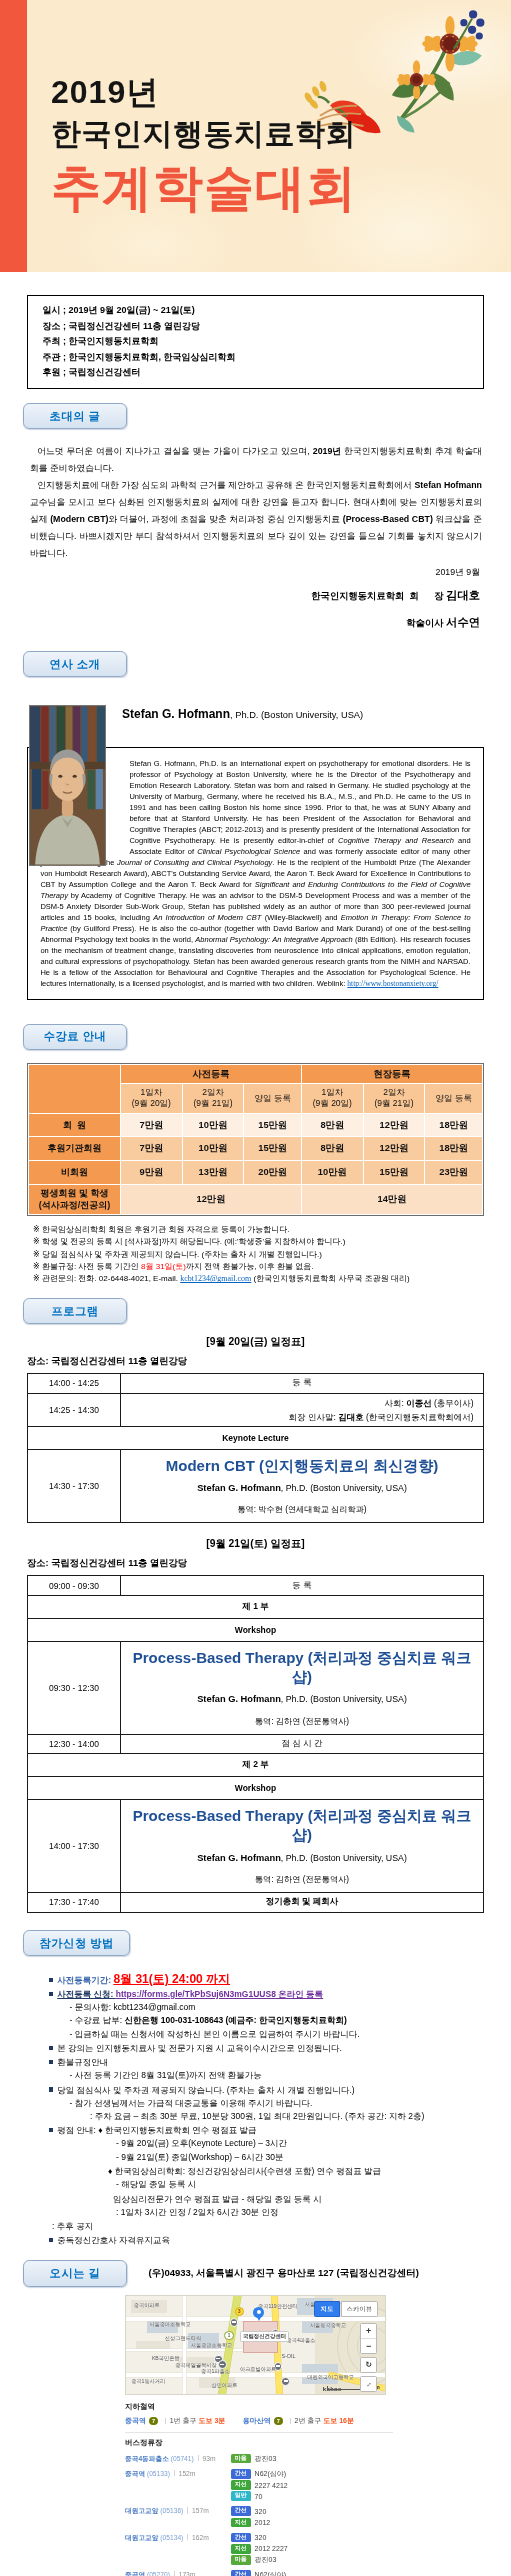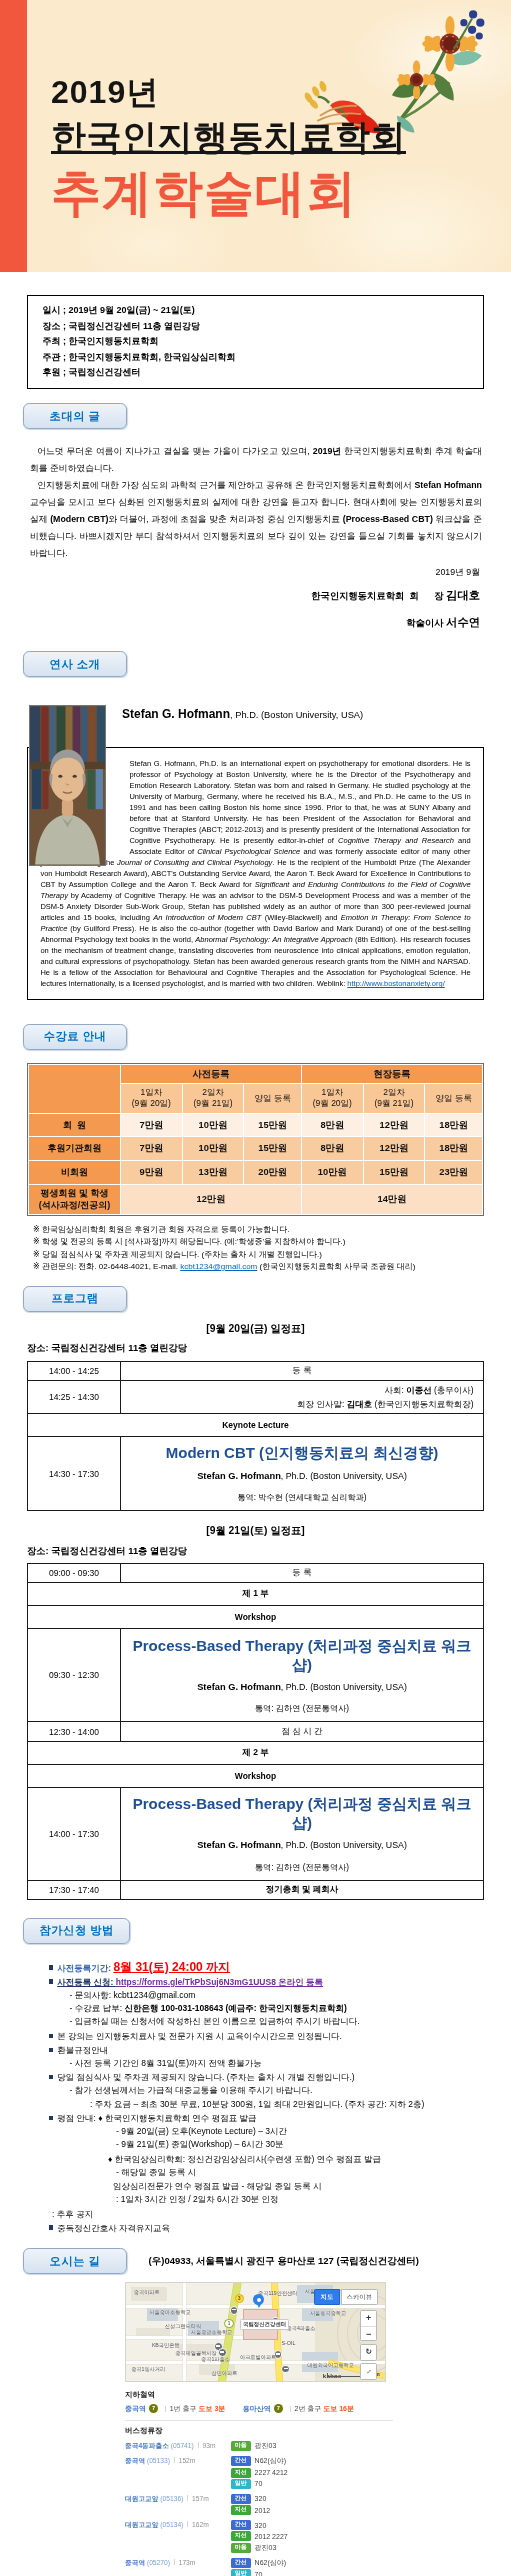--- a/index.html
+++ b/index.html
@@ -10,21 +10,21 @@
   .banner{position:relative;width:100%;height:272px;
     background:
       radial-gradient(ellipse 155px 82px at 88% 20%, #fdf6e7 0%, rgba(253,246,231,0) 70%),
       radial-gradient(ellipse 175px 103px at 80% 85%, #fdf4e0 0%, rgba(253,244,224,0) 70%),
       radial-gradient(ellipse 134px 72px at 30% 90%, #fcf0d8 0%, rgba(252,240,216,0) 70%),
       #FBEACB;
     overflow:hidden;}
   .red-bar{position:absolute;left:0;top:0;width:27px;height:272px;background:#F1573C;}
   .banner-text{position:absolute;left:51px;top:76px;}
   .banner-l1{font-size:32px;font-weight:bold;color:#151515;letter-spacing:1px;line-height:1.0;}
-  .banner-l2{font-size:35px;font-weight:bold;color:#151515;letter-spacing:0.5px;line-height:1.0;margin-top:11.3px;text-decoration:underline;}
+  .banner-l2{font-size:30px;font-weight:bold;color:#151515;letter-spacing:0.5px;line-height:1.0;margin-top:11.3px;}
   .banner-l3{font-size:50px;font-weight:bold;color:#F1573C;letter-spacing:1px;line-height:1.0;margin-top:13.4px;}
   .flowers{position:absolute;right:20.6px;top:0;}
 
   
   .sec-box{display:inline-block;min-width:71px;margin-left:23px;padding:4.6px 15.5px;
     background:linear-gradient(#eef4fa,#d6e2f0);border:1px solid #8fa8c6;border-radius:6.2px;
     box-shadow:0.5px 1px 1px rgba(120,140,170,.35);
     color:#0070C0;font-size:11.3px;font-weight:bold;text-align:center;letter-spacing:0.5px;}
 
   
@@ -43,21 +43,21 @@
   .speaker-wrap{position:relative;margin-top:18.5px;}
   .speaker-name-line{margin:30px 0 0 122px;font-size:8.8px;color:#000;}
   .speaker-name{font-size:12px;font-weight:bold;}
   .speaker-suffix{font-size:9.3px;}
   .photo{position:absolute;left:29px;top:54px;width:75px;height:159px;border:0.5px solid #777;
     background:#6e5540;overflow:hidden;z-index:3;}
   .bio-box{margin:26px 27px 0 27px;border:1px solid #000;padding:10.3px 12.4px 9.3px 12.4px;
     font-size:7.5px;line-height:11px;text-align:justify;color:#000;}
   .bio-spacer{float:left;width:89px;height:89px;}
   .bio-box i{font-style:italic;}
-  a.link{color:#0563C1;text-decoration:underline;}
+  a.link{color:#0563C1;text-decoration:underline;font-family:Liberation Serif, serif;}
 
   
   .fee-outer{margin:13.4px 27px 0 27px;border:1px solid #6d6d6d;}
   table.fee{width:100%;border-collapse:separate;border-spacing:1px;background:#fff;}
   table.fee td{text-align:center;vertical-align:middle;}
   .fee-hdr{background:#F49A50;font-size:9.3px;font-weight:bold;height:15.5px;}
   .fee-sub{background:#F9C695;font-size:8.5px;height:27px;line-height:11.3px;}
   .fee-label{background:#F49A50;font-size:9px;font-weight:bold;}
   .fee-r1{background:#FDEFE2;font-size:9.3px;font-weight:bold;height:20.6px;}
   .fee-r2{background:#F9CC9F;font-size:9.3px;font-weight:bold;height:20.6px;}
@@ -381,40 +381,41 @@
       <td class="fee-last" colspan="3">12만원</td>
       <td class="fee-last" colspan="3">14만원</td>
     </tr>
   </tbody>
       </table>
   </div>
   <div class="notes">
     <div class="note-line">※ 한국임상심리학회 회원은 후원기관 회원 자격으로 등록이 가능합니다.</div>
     <div class="note-line">※ 학생 및 전공의 등록 시 [석사과정]까지 해당됩니다. (예:'학생증'을 지참하셔야 합니다.)</div>
     <div class="note-line">※ 당일 점심식사 및 주차권 제공되지 않습니다. (주차는 출차 시 개별 진행입니다.)</div>
+    <div class="note-line"><span>※ 환불규정: 사전 등록 기간인 </span><span class="note-red">8월 31일(토)</span><span>까지 전액 환불가능, 이후 환불 없음.</span></div>
     <div class="note-line"><span>※ 관련문의: 전화. 02-6448-4021, E-mail. </span><a class="link" href="#">kcbt1234@gmail.com</a><span> (한국인지행동치료학회 사무국 조광원 대리)</span></div>
   </div>
 
   <div style="margin-top:12.4px;">
     <span class="sec-box">프로그램</span>
   </div>
 
   <div class="day-title">[9월 20일(금) 일정표]</div>
   <div class="day-loc">장소: 국립정신건강센터 11층 열린강당</div>
   <table class="prog">
     <tbody>
         <tr class="row-sm">
       <td class="time-cell">14:00 - 14:25</td>
       <td>등 록</td>
     </tr>
     <tr class="row-md">
       <td class="time-cell">14:25 - 14:30</td>
       <td class="cell-right">
         <span>사회: </span><span class="b">이종선</span><span> (총무이사)</span><br>
-        <span>회장 인사말: </span><span class="b">김대호</span><span> (한국인지행동치료학회장)</span>
+        <span>회장 인사말: </span><span class="b">김대호</span><span> (한국인지행동치료학회에서)</span>
       </td>
     </tr>
     <tr class="row-span">
       <td colspan="2">Keynote Lecture</td>
     </tr>
     <tr>
       <td class="time-cell">14:30 - 17:30</td>
       <td class="lect-cell">
         <div class="lect-title">Modern CBT (인지행동치료의 최신경향)</div>
         <div class="lect-speaker"><span class="b">Stefan G. Hofmann</span><span>, Ph.D. (Boston University, USA)</span></div>

